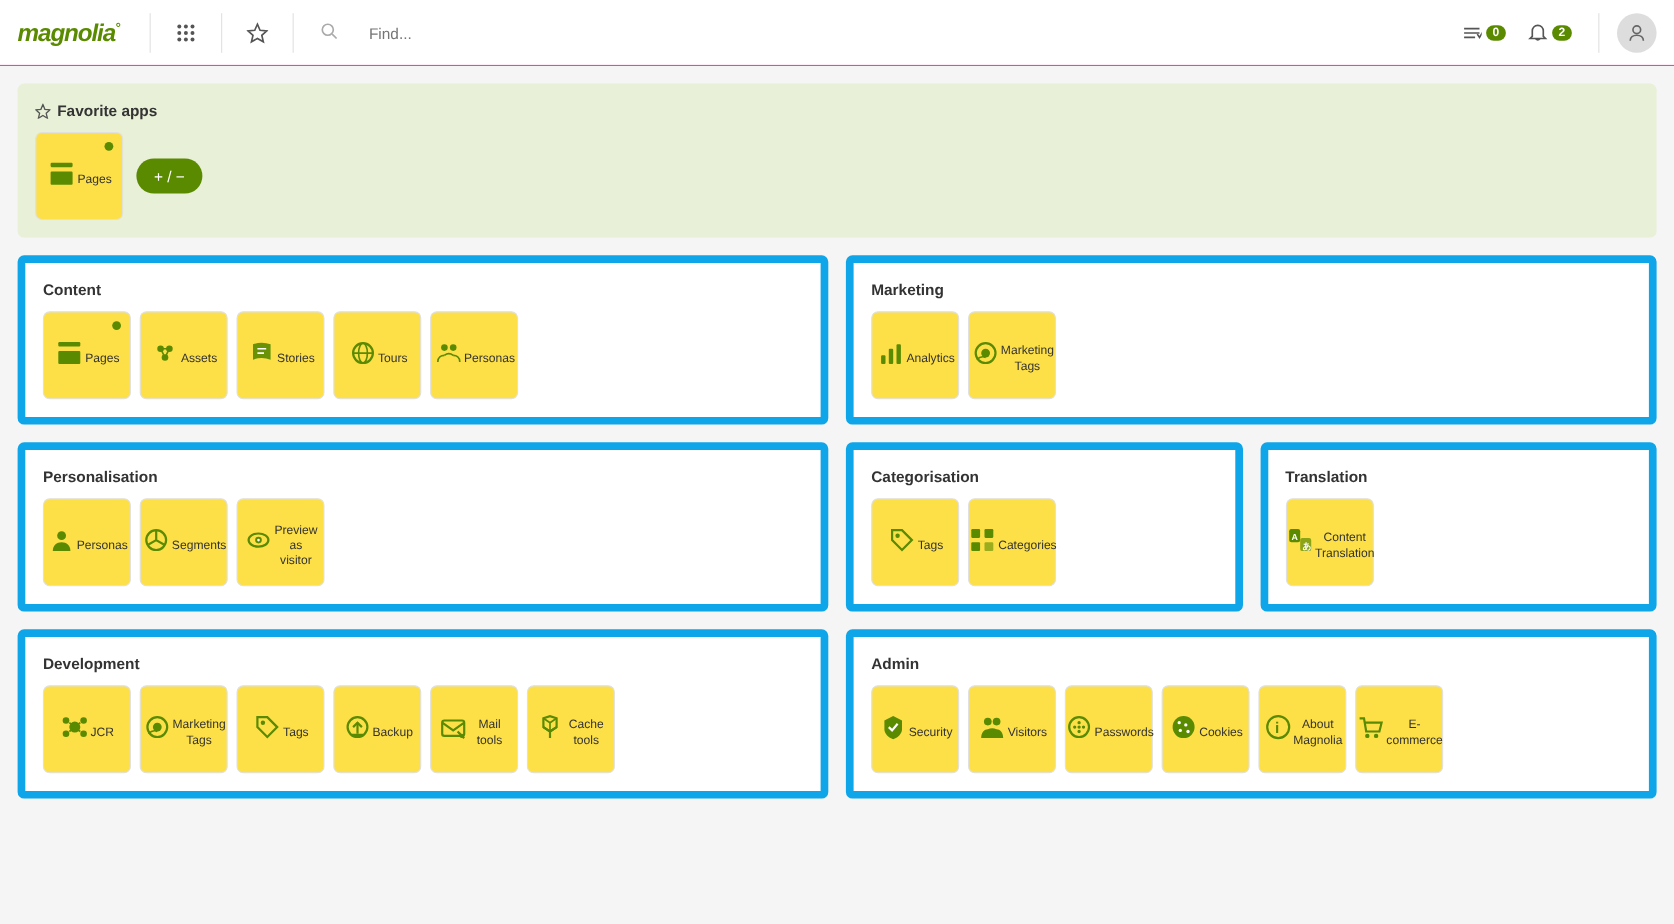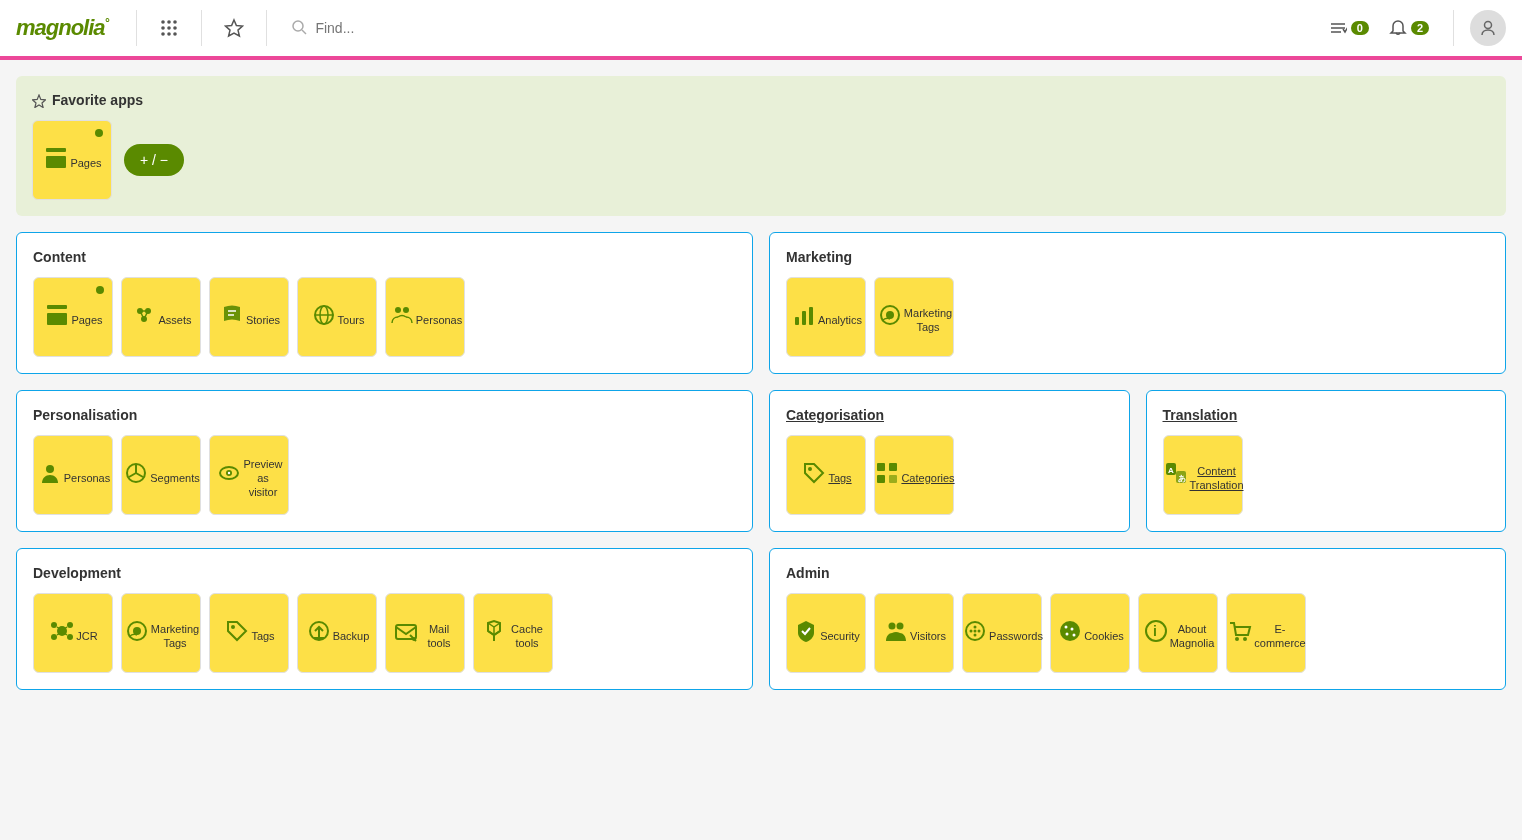--- a/index.html
+++ b/index.html
@@ -2,36 +2,36 @@
 <html><head>
   <meta charset="utf-8">
   <style>
     * { box-sizing: border-box; margin: 0; padding: 0; }
     body { font-family: -apple-system, BlinkMacSystemFont, 'Segoe UI', sans-serif; background: #f5f5f5; font-size: 13px; color: #333; }
 
     
     .header {
       display: flex; align-items: center;
       background: #fff;
-      border-bottom: 4px solid #ec4899;
+      border-bottom: 1px solid #ec4899;
       height: 60px;
       padding: 0 16px;
       position: sticky; top: 0; z-index: 100; justify-content: flex-end;
     }
     .header-logo { display: flex; align-items: center; margin-right: 16px; }
     .header-divider { width: 1px; height: 36px; background: #e0e0e0; margin: 0 12px; }
     .header-icon-btn {
       width: 40px; height: 40px; border: none; background: none;
       cursor: pointer; display: flex; align-items: center; justify-content: center;
       color: #555; border-radius: 4px;
     }
     .search-bar {
       flex: 1; display: flex; align-items: center;
       padding: 0 12px; height: 36px;
-      color: #999; font-size: 14px;
+      color: #999; font-size: 14px; gap: 20px;
     }
     .search-icon-inline { margin-right: 8px; color: #aaa; }
     .header-right { display: flex; align-items: center; gap: 4px; margin-left: auto; }
     .badge-btn {
       display: flex; align-items: center; gap: 4px;
       background: none; border: none; cursor: pointer;
       padding: 6px 8px; border-radius: 4px; color: #555;
     }
     .badge {
       background: #5a8a00; color: #fff;
@@ -78,21 +78,21 @@
     }
 
     
     .sections-grid {
       display: grid;
       grid-template-columns: 1fr 1fr;
       gap: 16px;
       margin-bottom: 16px;
     }
     .section-card {
-      background: #fff; border: 1px solid #0ea5e9;
+      background: #fff; border: 7px solid #0ea5e9;
       border-radius: 6px; padding: 16px;
     }
     .section-card-title {
       font-weight: 700; font-size: 14px; margin-bottom: 12px;
     }
     .apps-row {
       display: flex; flex-wrap: wrap; gap: 8px;
     }
 
     
@@ -332,21 +332,21 @@
                 <ellipse cx="14" cy="14" rx="9" ry="6" stroke="#5a8a00" stroke-width="2"></ellipse>
                 <circle cx="14" cy="14" r="3" fill="#5a8a00"></circle>
                 <circle cx="14" cy="14" r="1.2" fill="#fff"></circle>
               </svg>
             </div>
             <span class="app-label">Preview as visitor</span>
           </div>
         </div>
       </div>
 
-      <div style="display:grid; grid-template-columns:1fr 1fr; gap:16px;text-decoration:underline;">
+      <div style="display:grid; grid-template-columns:1fr 1fr; gap:16px;">
 
         <div class="section-card">
           <div class="section-card-title">Categorisation</div>
           <div class="apps-row">
 
             <div class="app-card">
               <div class="app-icon">
                 <svg width="28" height="28" viewBox="0 0 28 28" fill="none">
                   <path d="M5 5 L14 5 L23 14 L14 23 L5 14 Z" stroke="#5a8a00" stroke-width="2" fill="none"></path>
                   <circle cx="10" cy="10" r="2" fill="#5a8a00"></circle>

